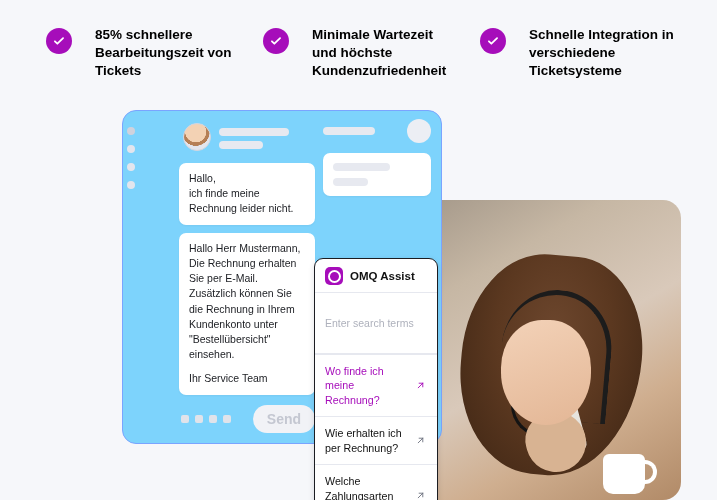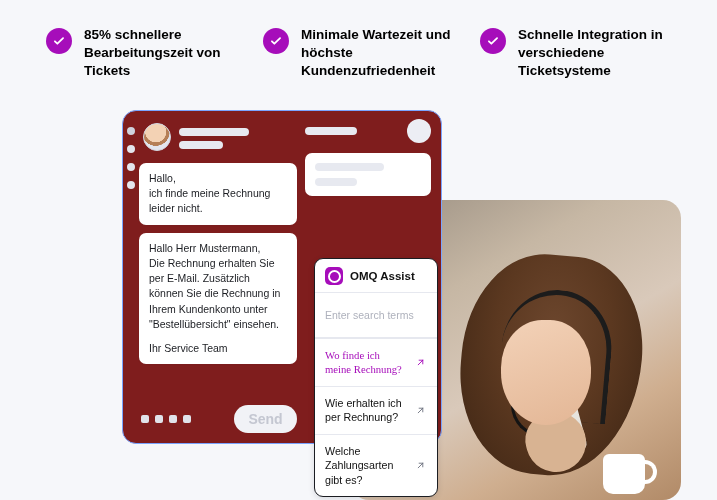--- a/index.html
+++ b/index.html
@@ -36,20 +36,21 @@
     flex-shrink: 0;
     margin-top: 2px;
   }
   .check-badge svg { width: 14px; height: 14px; }
   .benefit-text {
     font-size: 13.5px;
     font-weight: 700;
     line-height: 1.35;
     color: #000;
     max-width: 170px;
+    margin-left: 11px;
   }
 
   
   .stage {
     position: absolute;
     left: 0;
     right: 0;
     top: 110px;
     bottom: 0;
   }
@@ -134,25 +135,26 @@
     border-radius:0 14px 14px 0;
   }
 
   
   .ticket-card {
     position: absolute;
     left: 122px;
     top: 0;
     width: 320px;
     height: 334px;
-    background: #7f1d1d;
+    background: #7dd3fc;
     border: 1.5px solid #7aa4ff;
     border-radius: 14px;
     padding: 8px 10px 8px 0;
     display: flex;
+    gap: 40px;
   }
   .ticket-rail {
     width: 16px;
     display:flex;
     flex-direction:column;
     align-items:center;
     gap:10px;
     padding-top:8px;
   }
   .rail-dot{ width:8px;height:8px;background:#e3e5ed;border-radius:50%; }
@@ -231,36 +233,35 @@
   }
   .assist-logo{
     width:18px;height:18px;border-radius:5px;background:#a60dba;
     display:flex;align-items:center;justify-content:center;
   }
   .assist-logo::before{
     content:"";width:9px;height:9px;border:2px solid #fff;border-radius:50%;
   }
   .assist-search{
     border-top:1px solid #e6e8ef;border-bottom:1px solid #e6e8ef;
-    padding:16px 10px;
+    padding:24px 10px;
     font-size:10.5px;color:#aeb1bc;
   }
   .assist-item{
     display:flex;align-items:center;justify-content:space-between;
     padding:9px 10px;
     border-top:1px solid #e6e8ef;
     font-size:10.7px;line-height:1.35;color:#111;
     gap:8px;
   }
   .assist-item:first-of-type{ border-top:none; }
   .assist-item.active{
     color:#a60dba;
     background:#fff;
     box-shadow: inset 2px 0 0 #a60dba00;
-    font-family: Liberation Serif, serif;
   }
   .assist-arrow{
     width:14px;height:14px;flex-shrink:0;
     display:flex;align-items:center;justify-content:center;
     color:#6f7380;
   }
   .assist-item.active .assist-arrow{ color:#a60dba; }
   .assist-arrow svg{width:11px;height:11px;}
 
 </style>

